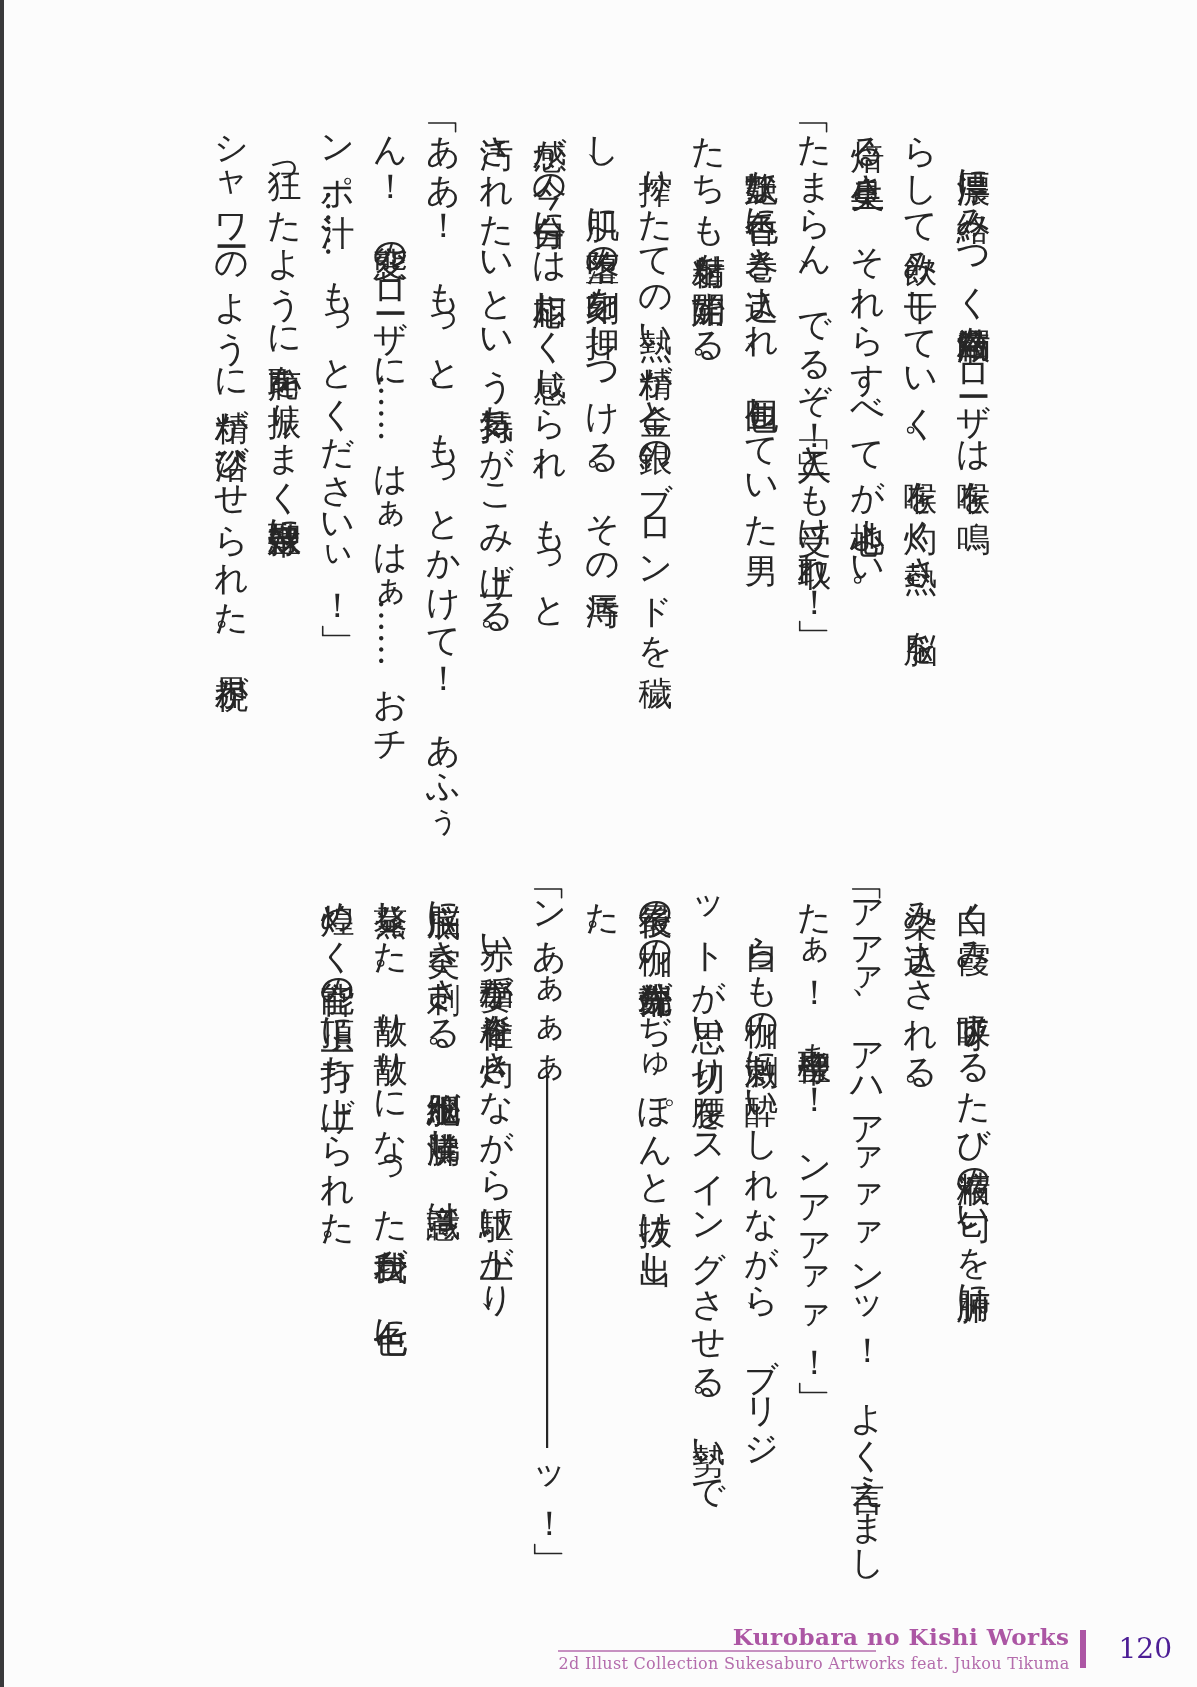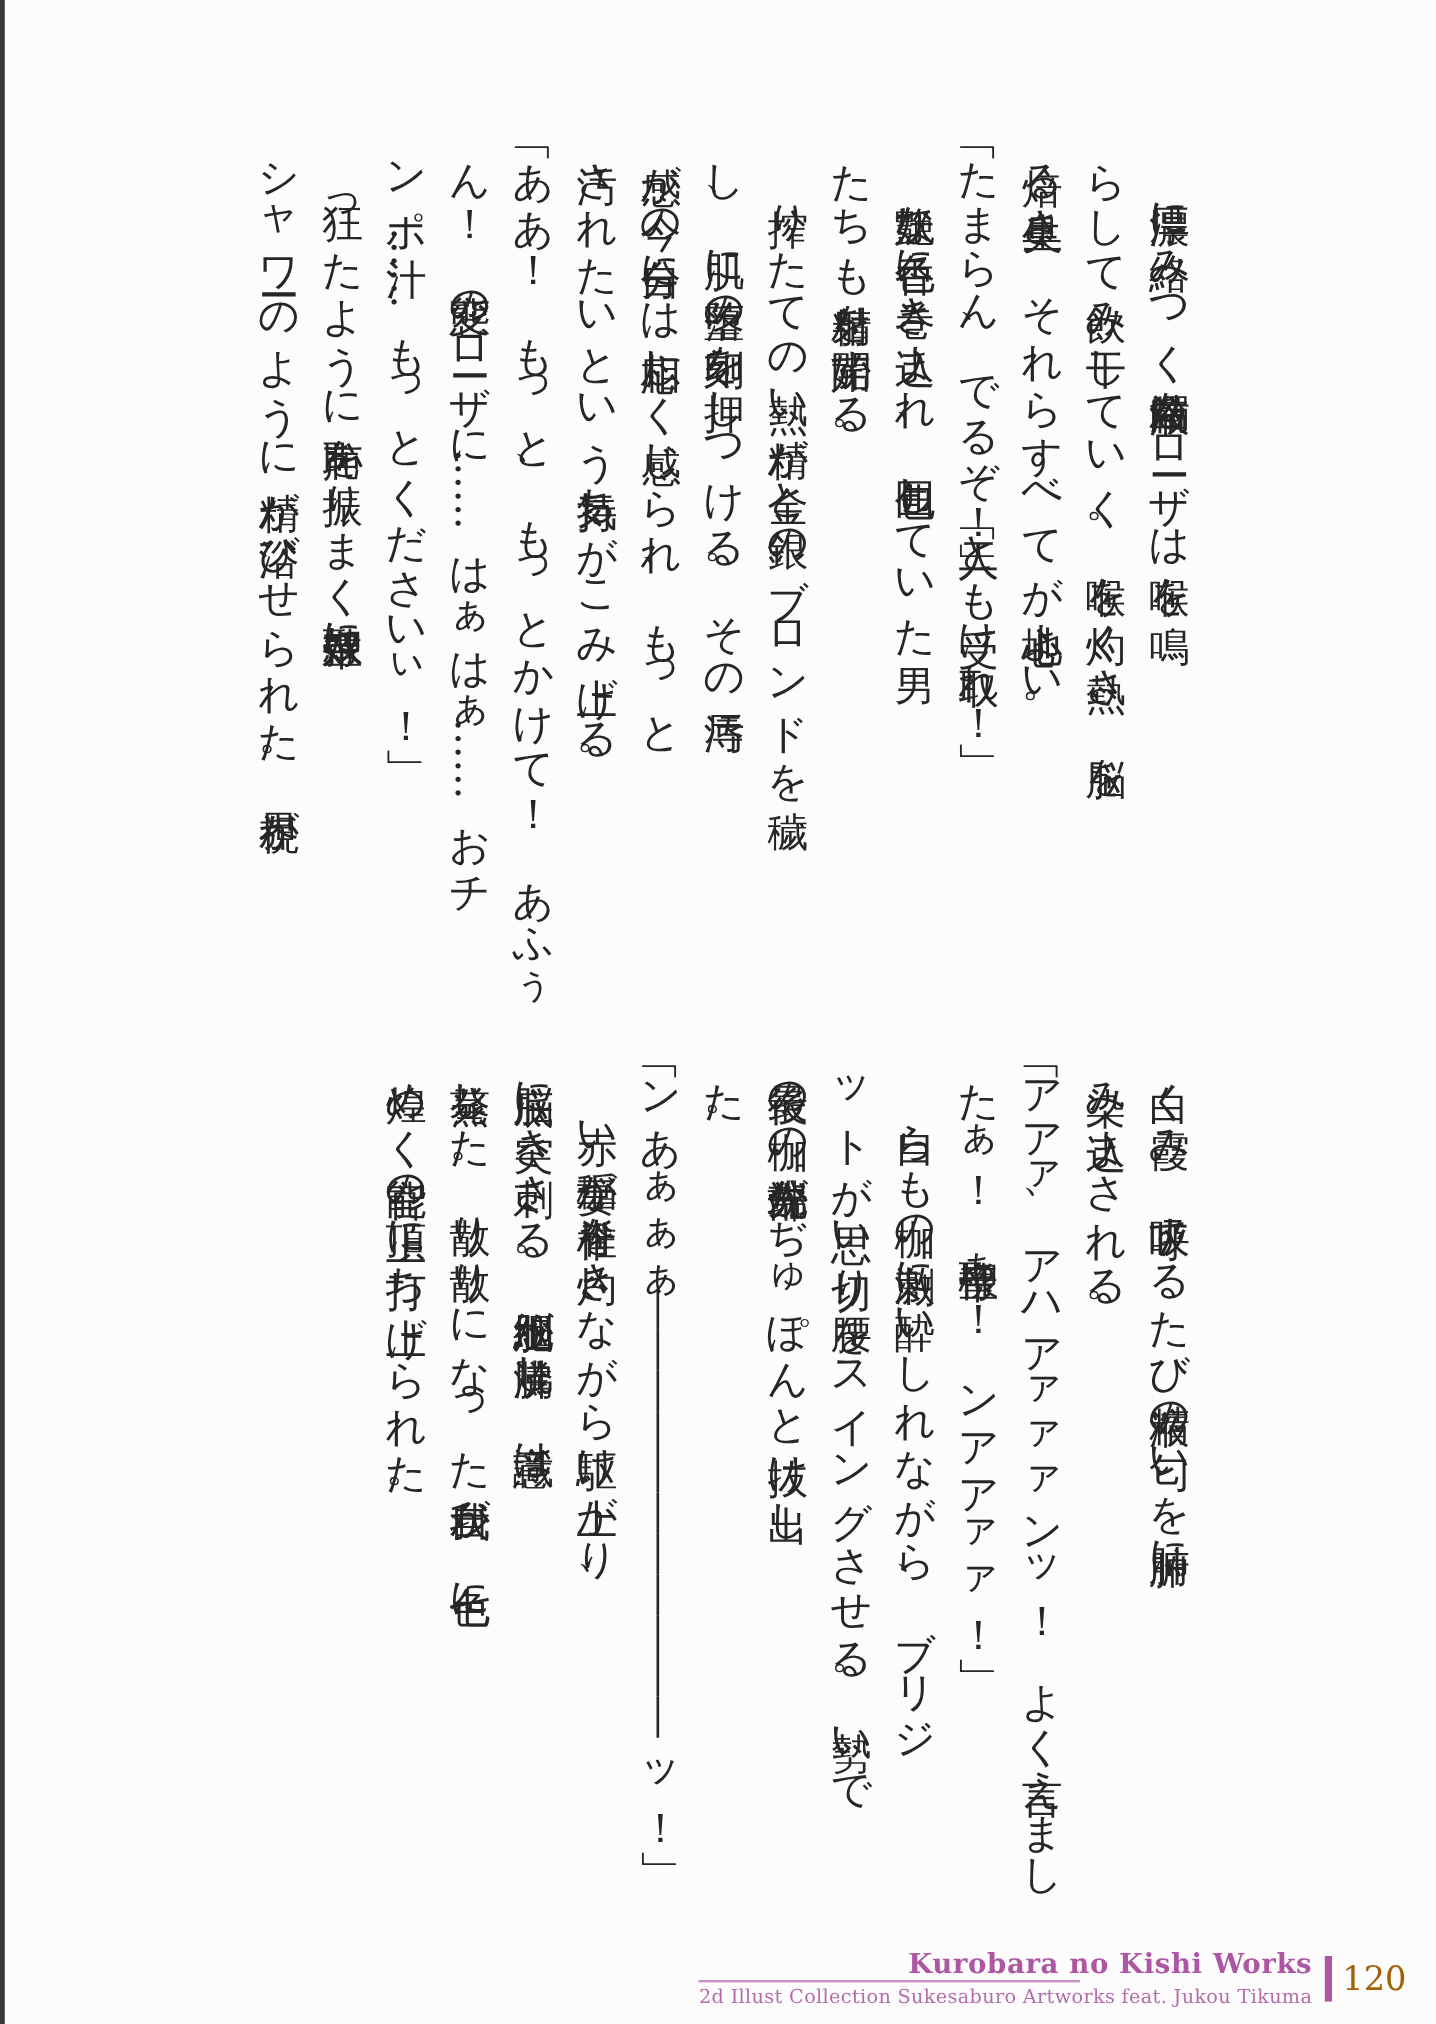--- a/index.html
+++ b/index.html
@@ -108,15 +108,15 @@
       <div class="tcol">煌めく官能の頂上に打ち上げられた。</div>
     </div>
 
   <div class="footer">
     <div class="footer-text">
       <div class="footer-title" style="color: rgb(172, 86, 164);">Kurobara no Kishi Works</div>
       <div class="footer-rule"></div>
       <div class="footer-subtitle">2d Illust Collection Sukesaburo Artworks feat. Jukou Tikuma</div>
     </div>
     <div class="footer-bar" style="background: rgb(172, 86, 164);"></div>
-    <div class="footer-page" style="color: #a16207;">120</div>
+    <div class="footer-page" style="color: #4c1d95; margin-left: 24px;">120</div>
   </div>
 </div>
 
 </body></html>

